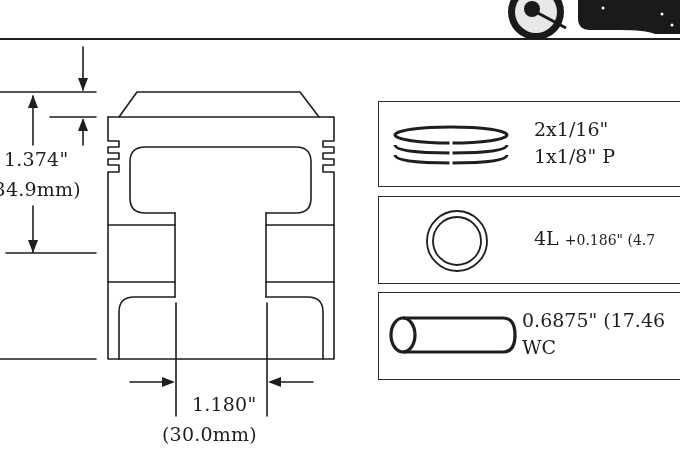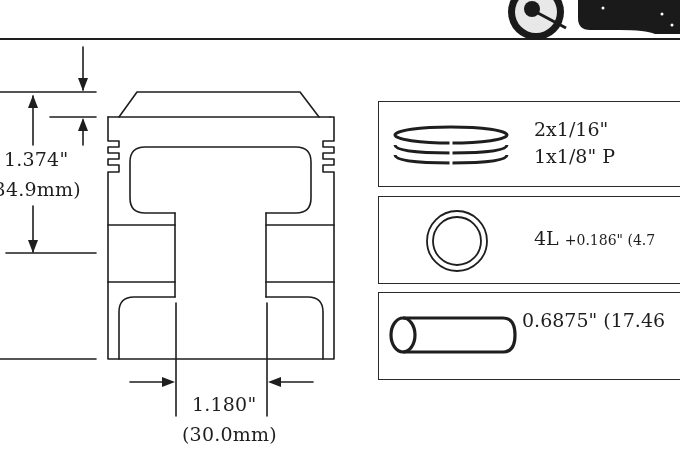--- a/index.html
+++ b/index.html
@@ -23,21 +23,21 @@
     .label {
       position: absolute;
       font-family: "DejaVu Serif", "Liberation Serif", serif;
       color: #1e1e1e;
       white-space: nowrap;
       letter-spacing: 0.2px;
     }
     .dim-height-in { left: 4px; top: 148px; font-size: 19px; }
     .dim-height-mm { left: -14px; top: 178px; font-size: 19px; }
     .dim-pin-in { left: 192px; top: 393px; font-size: 19px; }
-    .dim-pin-mm { left: 182px; top: 423px; font-size: 19px; }
+    .dim-pin-mm { left: 162px; top: 423px; font-size: 19px; }
 
     .spec-box {
       position: absolute;
       left: 378px;
       width: 320px;
       border: 1.6px solid #2a2a2a;
       background: #fff;
     }
     .box-rings { top: 101px; height: 84px; }
     .box-clip  { top: 196px; height: 86px; }
@@ -161,16 +161,17 @@
 
   <div class="spec-box box-pin">
     <svg class="icon-svg" style="left:8px; top:22px;" width="132" height="40" viewBox="0 0 132 40">
       <g fill="none" stroke="#1e1e1e" stroke-width="3.2">
         <path d="M16,3 L116,3 Q128,3 128,20 Q128,37 116,37 L16,37"></path>
         <ellipse cx="16" cy="20" rx="12" ry="17"></ellipse>
       </g>
     </svg>
     <div class="spec-text pin-text">
       <div>0.6875" (17.46</div>
+      <div>WC</div>
     </div>
   </div>
 
 </div>
 
 </body></html>

